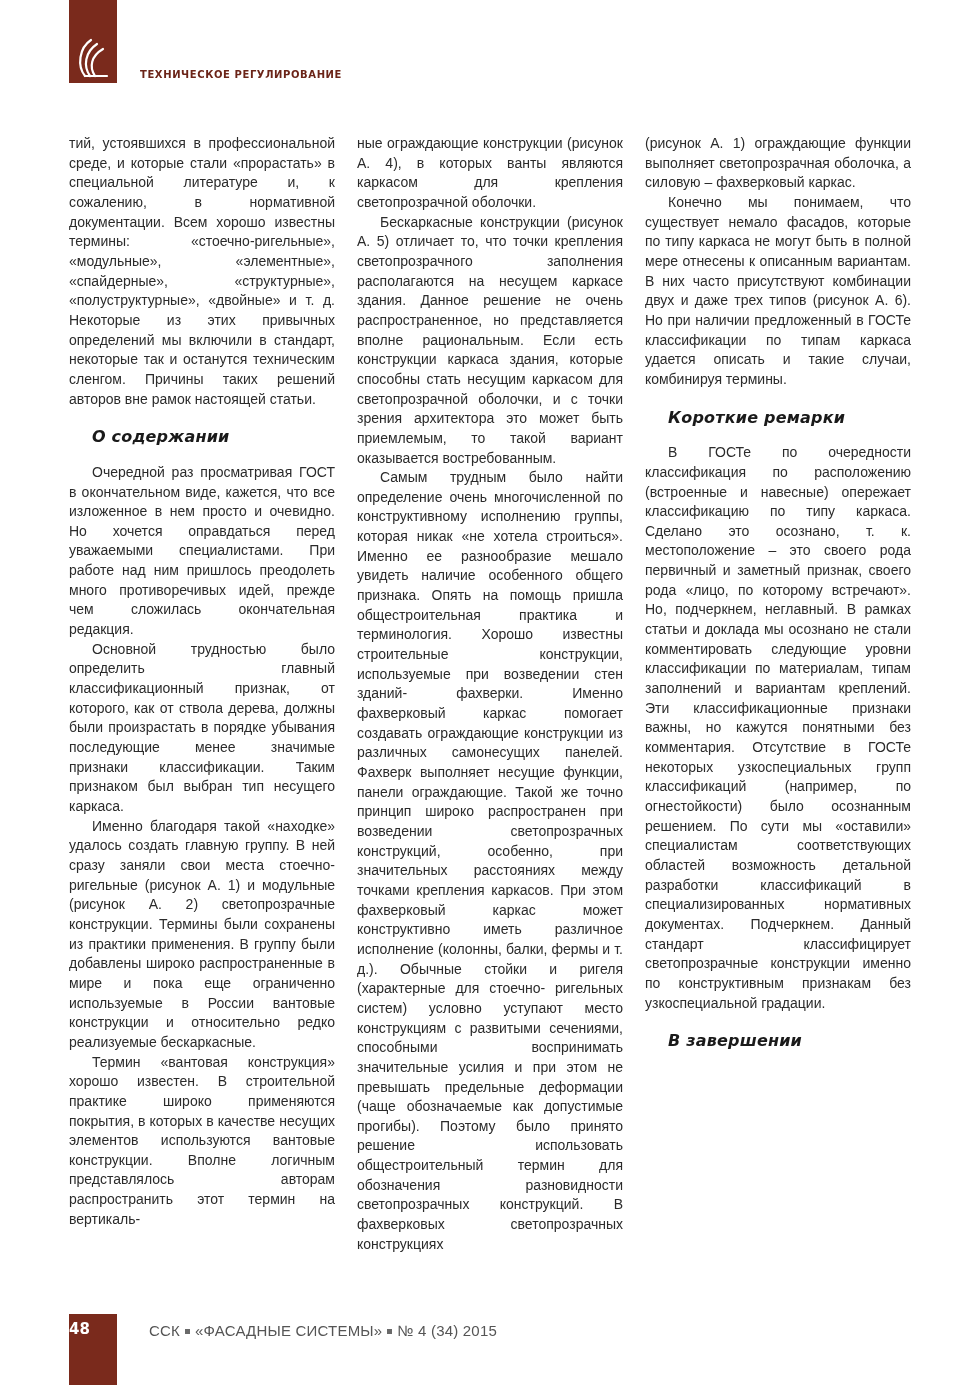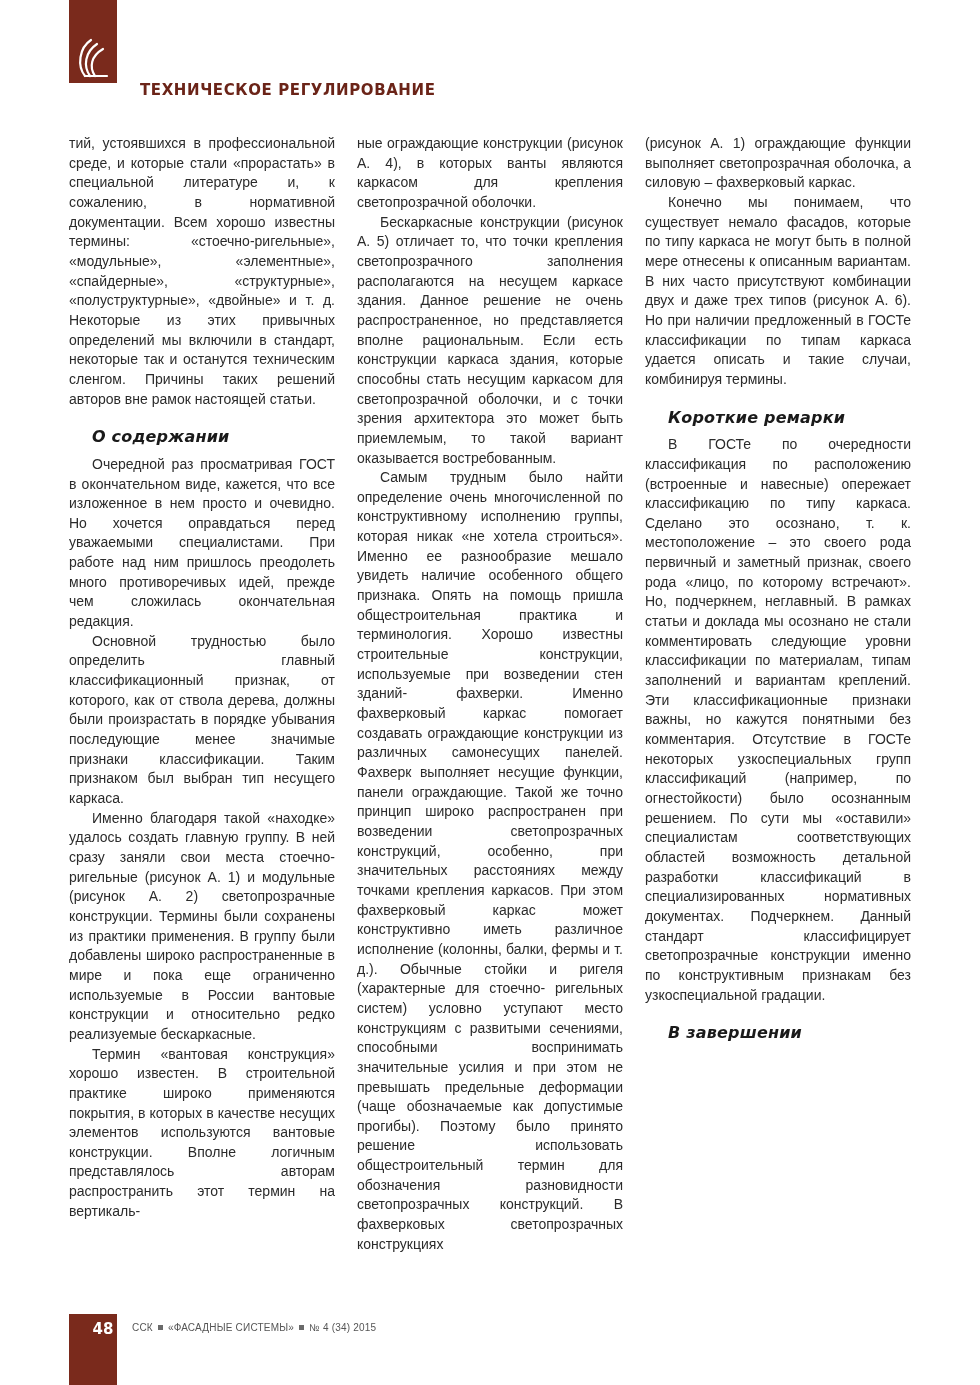--- a/index.html
+++ b/index.html
@@ -7,53 +7,53 @@
       width: 980px; height: 1385px; position: relative; overflow: hidden;
       font-family: "Liberation Sans", "DejaVu Sans", sans-serif;
       color: #2a2a2a;
     }
     .brand-bar {
       position: absolute; left: 69px; top: 0; width: 48px; height: 83px;
       background: #7a2a1c;
     }
     .brand-bar svg { position: absolute; left: 6px; top: 36px; }
     .section-title {
-      position: absolute; left: 140px; top: 81px;
+      position: absolute; left: 140px; top: 69px;
       font-family: "DejaVu Sans", sans-serif;
-      font-weight: bold; font-size: 15px; letter-spacing: 0.6px;
+      font-weight: bold; font-size: 10px; letter-spacing: 0.6px;
       color: #6b2418;
     }
     .column {
       position: absolute; top: 134px; width: 266px;
       font-size: 14px; line-height: 19.65px; color: #2b2b2b;
     }
     .col1 { left: 69px; }
     .col2 { left: 357px; }
     .col3 { left: 645px; }
     .column p { margin: 0; text-align: justify; text-indent: 23px; hyphens: manual; }
     .column p.cont { text-indent: 0; }
     .column h3 {
       margin: 18px 0 0 0; padding-left: 23px;
       font-size: 16px; line-height: 19.65px;
       font-style: italic; font-weight: bold; color: #1a1a1a;
       font-family: "DejaVu Sans", sans-serif; letter-spacing: 0.2px;
     }
-    .column h3 + p { margin-top: 8px; }
+    .column h3 + p { margin-top: 16px; }
     .page-bar {
       position: absolute; left: 69px; top: 1314px; width: 48px; height: 71px;
       background: #7a2a1c;
     }
     .page-number {
-      position: absolute; left: 0; top: 6px; width: 68px; text-align: center;
+      position: absolute; left: 0; top: 6px; width: 68px; text-align: left;
       color: #ffffff; font-weight: bold; font-size: 15px;
       font-family: "DejaVu Sans", sans-serif;
     }
     .footer-line {
-      position: absolute; left: 132px; top: 1322px;
-      font-size: 10px; color: #555555; letter-spacing: 0.2px;
+      position: absolute; left: 149px; top: 1322px;
+      font-size: 15px; color: #555555; letter-spacing: 0.2px;
     }
     .footer-line .sep { display: inline-block; width: 5px; height: 5px; background: #6a6a6a; vertical-align: middle; margin: 0 5px 2px 5px; }
   </style>
 </head>
 <body>
 
 <div class="brand-bar">
   <svg width="36" height="44" viewBox="0 0 36 44">
     <g fill="none" stroke="#ffffff" stroke-width="2.2" stroke-linecap="round">
       <path d="M10 40 C 2 30, 4 12, 16 4"></path>

